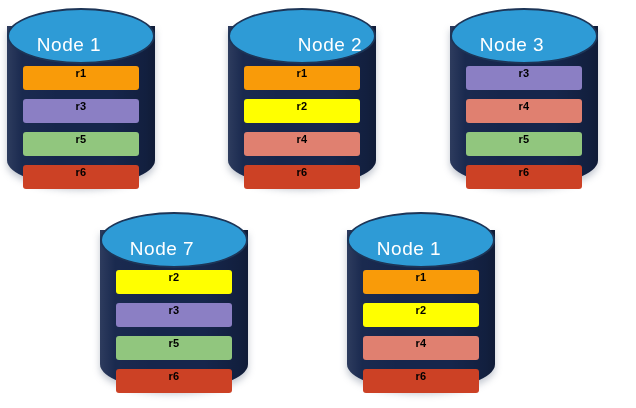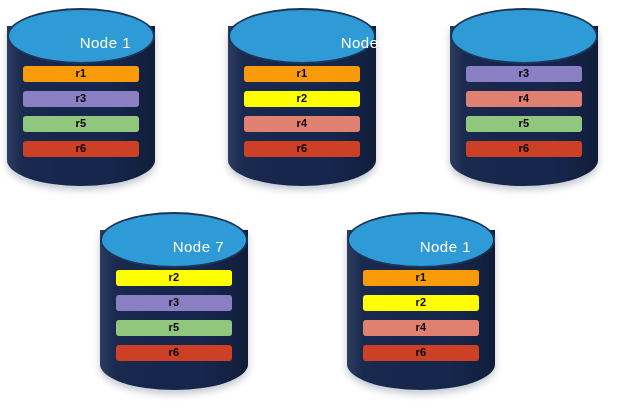--- a/index.html
+++ b/index.html
@@ -70,37 +70,37 @@
     background: #2e9bd6;
     border: 2px solid #1d3557;
     box-sizing: border-box;
   }
 
   .node-label {
     position: absolute;
     left: 0;
     top: 26px;
     width: 124px;
-    text-align: right;
+    text-align: center;
     color: #ffffff;
-    font-size: 15px;
+    font-size: 19px;
     font-weight: 400;
     letter-spacing: 0.5px;
     white-space: nowrap;
   }
 
   
   .records {
     position: absolute;
     left: 16px;
     top: 58px;            
     width: 116px;
   }
   .record {
-    height: 16px;
+    height: 24px;
     margin-bottom: 9px;
     border-radius: 3px;
     color: #000000;
     font-size: 11px;
     font-weight: bold;
     line-height: 14px;
     text-align: center;
     letter-spacing: 0.2px;
   }
   .record:last-child { margin-bottom: 0; text-align: center; }
@@ -127,20 +127,21 @@
       <div class="records">
         <div class="record" style="background: rgb(249, 155, 9); color: rgb(0, 0, 0);">r1</div>
         <div class="record" style="background: rgb(255, 255, 0); color: rgb(0, 0, 0);">r2</div>
         <div class="record" style="background: rgb(224, 128, 112); color: rgb(0, 0, 0);">r4</div>
         <div class="record" style="background: rgb(204, 65, 37); color: rgb(0, 0, 0);">r6</div>
       </div>
     </div>
     <div class="node" style="left: 450px; top: 8px;">
       <div class="node-body" style="background: rgb(22, 38, 76);"></div>
       <div class="node-top" style="background: rgb(46, 155, 214); border-color: rgb(29, 53, 87);"></div>
+      <div class="node-label" style="color: rgb(255, 255, 255);">Node  3</div>
       <div class="records">
         <div class="record" style="background: rgb(139, 127, 196); color: rgb(0, 0, 0);">r3</div>
         <div class="record" style="background: rgb(224, 128, 112); color: rgb(0, 0, 0);">r4</div>
         <div class="record" style="background: rgb(145, 198, 126); color: rgb(0, 0, 0);">r5</div>
         <div class="record" style="background: rgb(204, 65, 37); color: rgb(0, 0, 0);">r6</div>
       </div>
     </div>
     <div class="node" style="left: 100px; top: 212px;">
       <div class="node-body" style="background: rgb(22, 38, 76);"></div>
       <div class="node-top" style="background: rgb(46, 155, 214); border-color: rgb(29, 53, 87);"></div>

